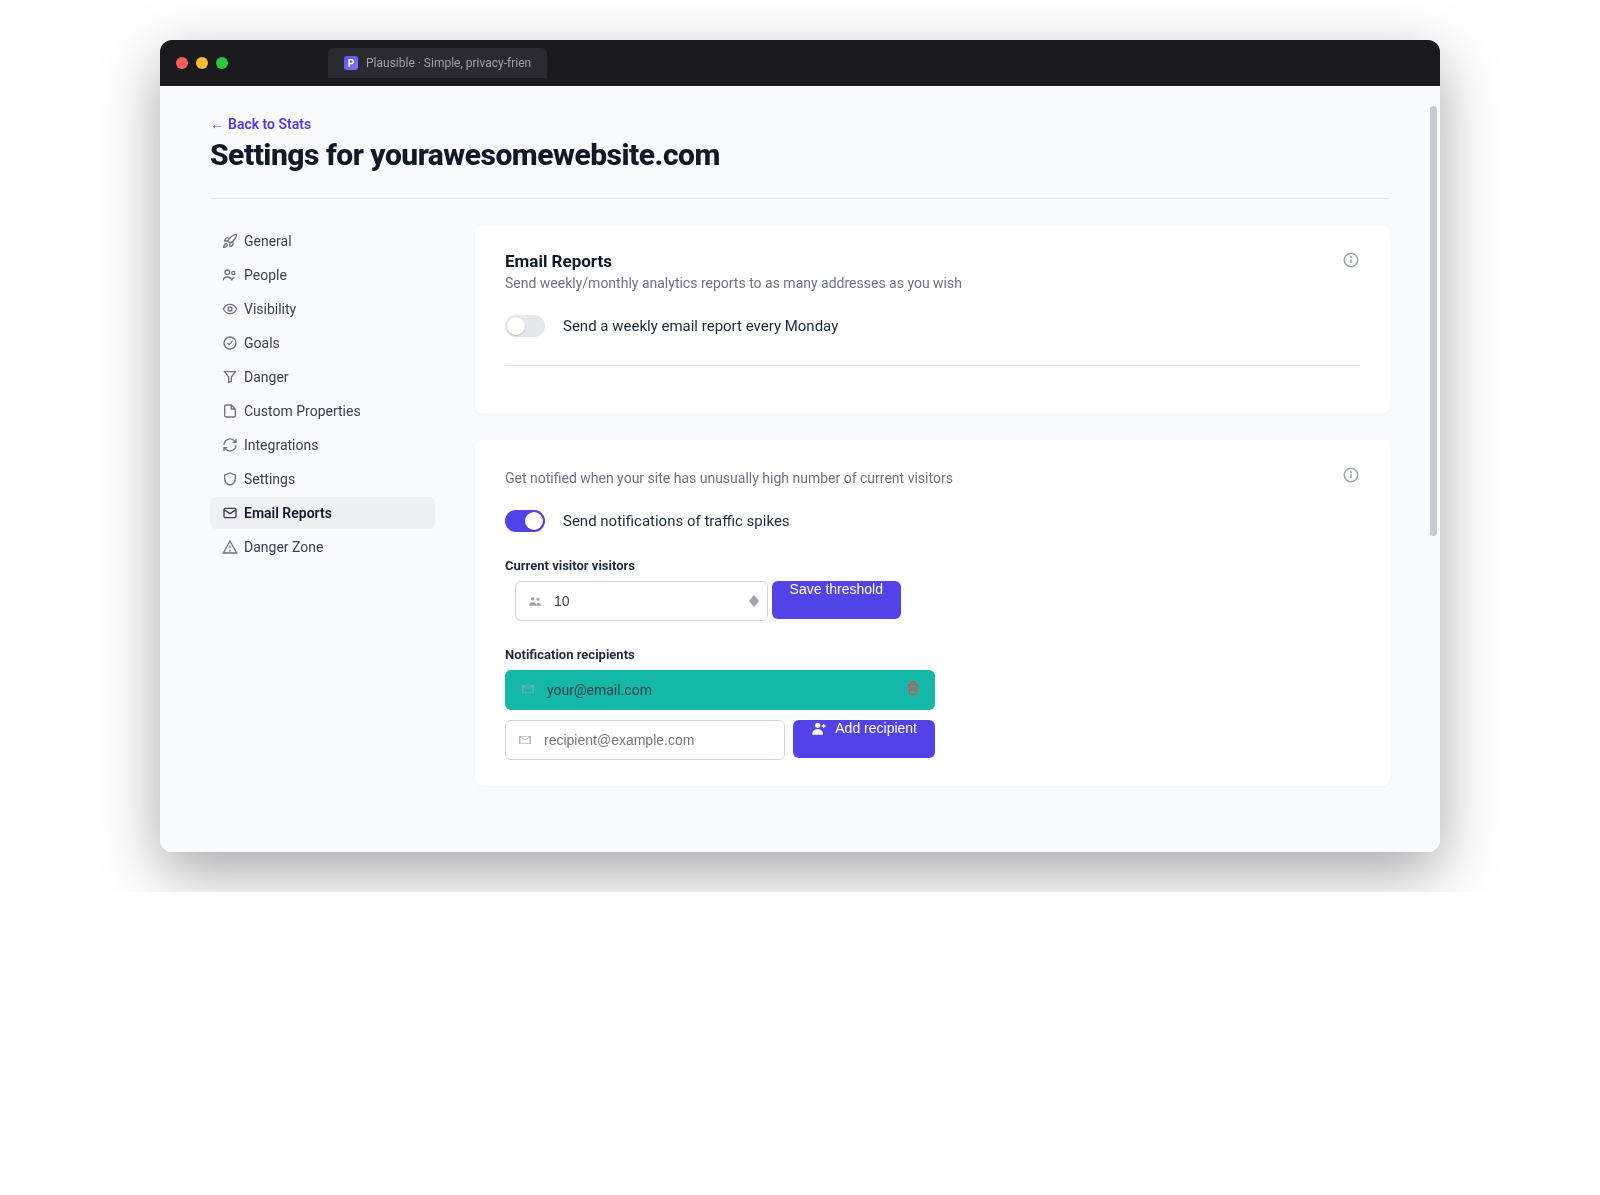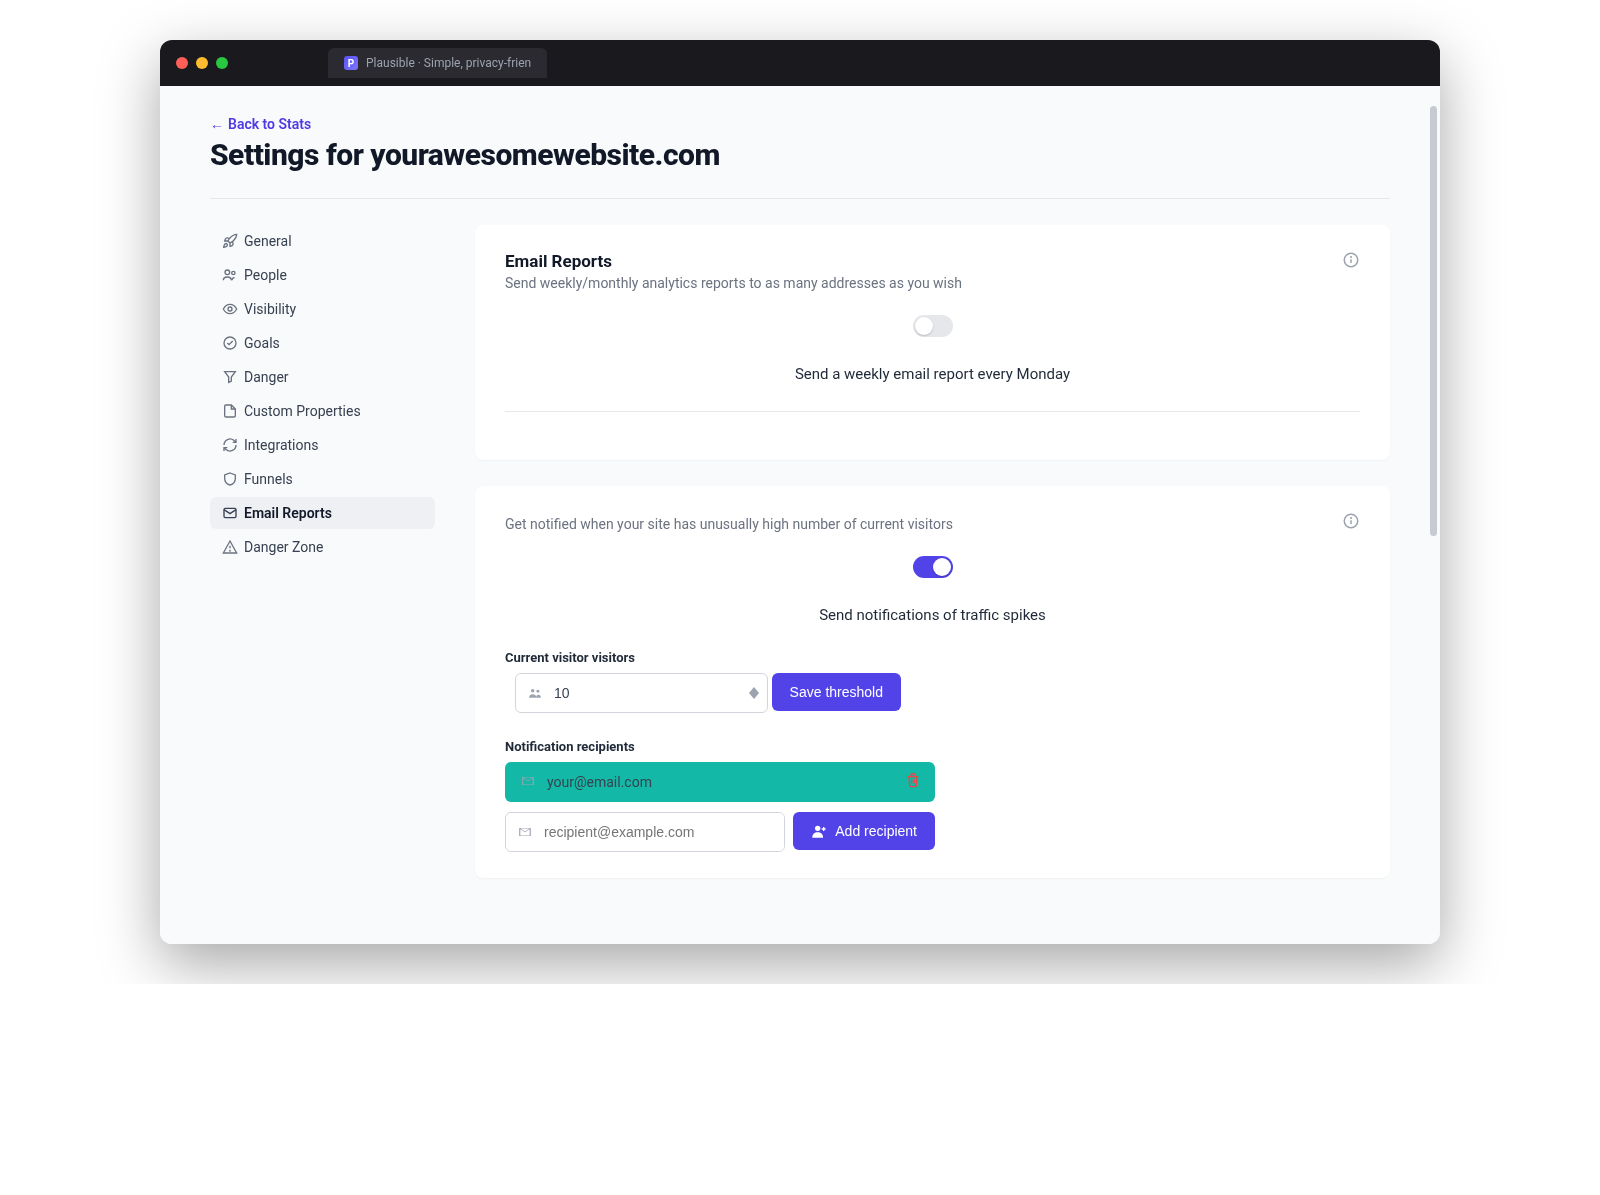--- a/index.html
+++ b/index.html
@@ -120,23 +120,22 @@
       display: flex;
       justify-content: space-between;
       align-items: flex-start;
     }
     .card-title { font-size: 17px; font-weight: 700; color: #111827; }
     .card-sub { font-size: 14px; color: #6b7280; margin-top: 4px; }
     .info-icon { width: 18px; height: 18px; color: #9ca3af; cursor: pointer; }
     .toggle-row {
       display: flex;
       align-items: center;
-      gap: 28px;
+      gap: 18px;
       margin-top: 24px;
-      flex-direction: column;
     }
     .toggle {
       width: 40px; height: 22px; border-radius: 999px;
       background: #e5e7eb;
       position: relative;
       cursor: pointer;
       flex-shrink: 0;
     }
     .toggle .knob {
       width: 18px; height: 18px; border-radius: 50%; background: #fff;
@@ -189,21 +188,21 @@
       background: #5243e9;
       color: #fff;
       border: none;
       border-radius: 6px;
       padding: 0 18px;
       height: 38px;
       font-size: 14px;
       font-weight: 500;
       cursor: pointer;
       display: inline-flex;
-      align-items: center;
+      align-items: flex-start;
       gap: 8px;
     }
     .recipient-row {
       display: flex;
       align-items: center;
       gap: 10px;
       background: #14b8a6;
       border-radius: 6px;
       padding: 10px 14px;
       width: 430px;
@@ -296,21 +295,21 @@
                 <path d="M21 3v5h-5"></path>
                 <path d="M21 12a9 9 0 0 1-15 6.7L3 16"></path>
                 <path d="M3 21v-5h5"></path>
               </svg>
             <span>Integrations</span>
           </div>
           <div class="nav-item">
             <svg class="nav-icon" viewBox="0 0 24 24" fill="none" stroke="currentColor" stroke-width="2">
                 <path d="M12 3l8 3v5c0 5-3.4 9-8 10-4.6-1-8-5-8-10V6l8-3z"></path>
               </svg>
-            <span>Funnels</span>
+            <span>Settings</span>
           </div>
           <div class="nav-item active">
             <svg class="nav-icon" viewBox="0 0 24 24" fill="none" stroke="currentColor" stroke-width="2">
                 <rect x="3" y="5" width="18" height="14" rx="2"></rect>
                 <path d="M3 7l9 6 9-6"></path>
               </svg>
             <span>Email Reports</span>
           </div>
           <div class="nav-item">
             <svg class="nav-icon" viewBox="0 0 24 24" fill="none" stroke="currentColor" stroke-width="2">

